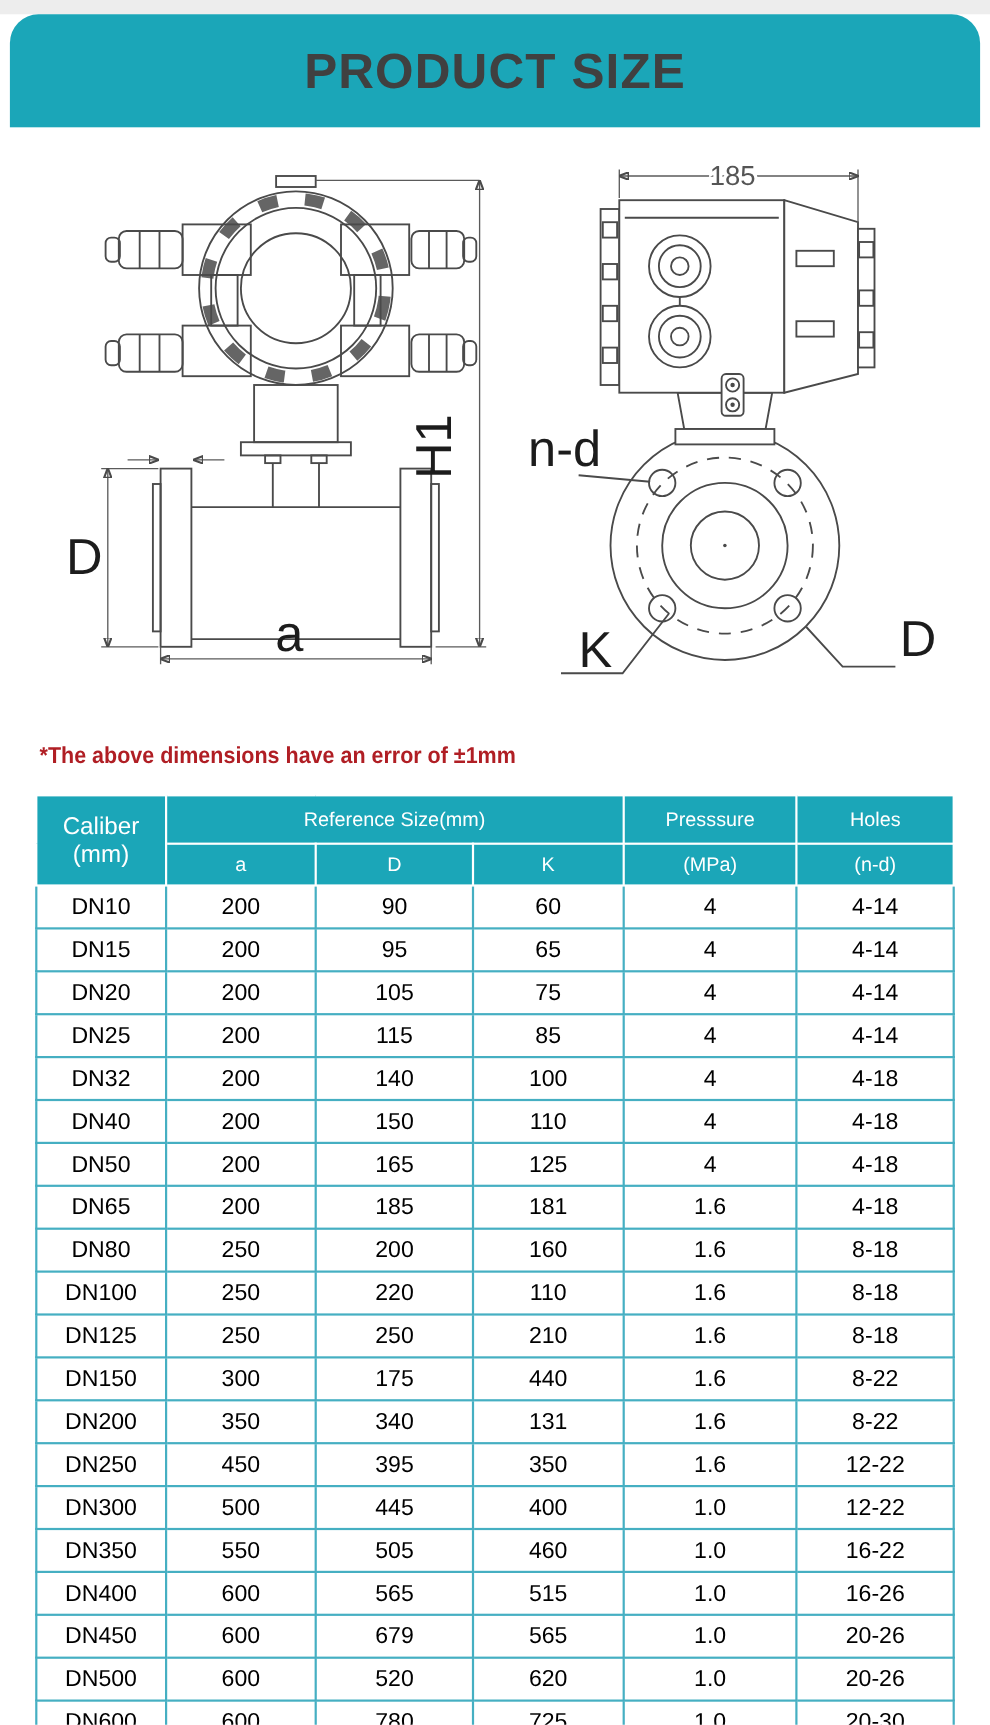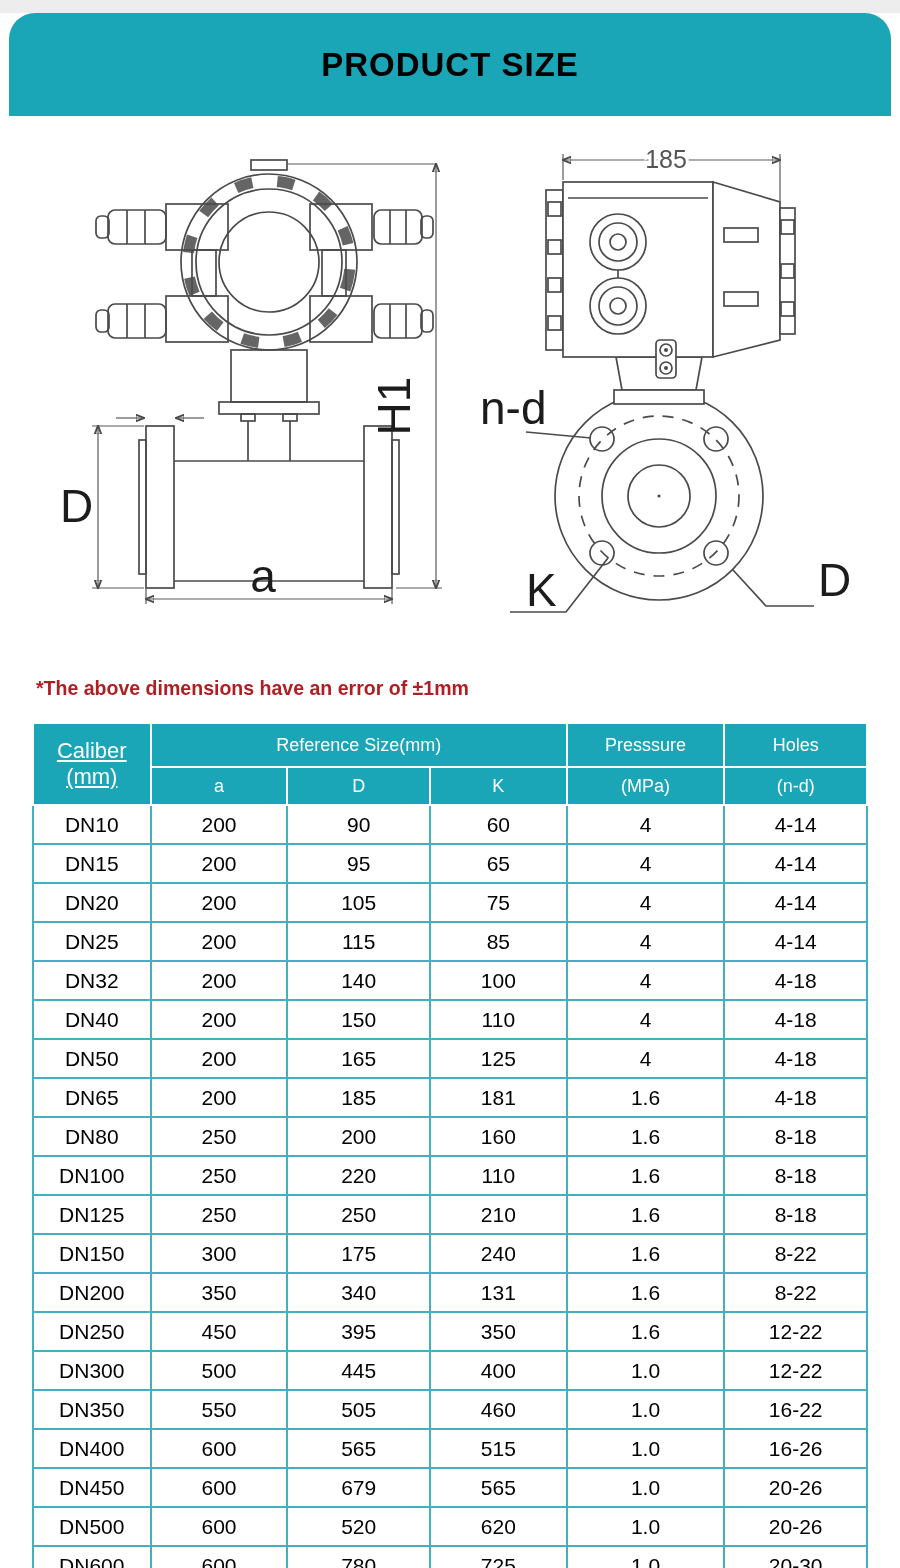--- a/index.html
+++ b/index.html
@@ -7,21 +7,21 @@
     width:900px;height:1568px;overflow:hidden;background:#ffffff;
     font-family:"Liberation Sans",sans-serif;position:relative;
   }
   .top-strip{height:13px;background:#ededed;}
   .banner{
     margin:0 9px;height:103px;background:#1BA6B8;
     border-radius:26px 26px 0 0;
     display:flex;align-items:center;justify-content:center;
   }
   .banner h1{
-    margin:0;color:#000000;font-size:33px;font-weight:bold;letter-spacing:1px;
+    margin:0;color:#404040;font-size:45px;font-weight:bold;letter-spacing:1px;
   }
   .drawings{position:relative;height:544px;background:#fff;}
   .draw-left{position:absolute;left:58px;top:38px;}
   .draw-right{position:absolute;left:468px;top:28px;}
   .draw line,.draw rect,.draw circle,.draw polygon,.draw polyline,.draw path{
     stroke:#4a4a4a;stroke-width:1.7;fill:none;
   }
   .draw .dim{stroke:#5a5a5a;stroke-width:1.2;}
   .draw .seg-ring{stroke-width:11;stroke-dasharray:17 25;opacity:.85;}
   .draw .dashed{stroke-dasharray:11 9;}
@@ -39,21 +39,21 @@
   table.size{
     border-collapse:collapse;width:836px;margin:22px auto 0;
     text-align:center;table-layout:fixed;
   }
   table.size th{
     background:#1BA6B8;color:#ffffff;font-weight:normal;
     border:2px solid #ffffff;font-size:18px;
   }
   table.size thead tr:first-child th{height:40px;}
   table.size thead tr:nth-child(2) th{height:34px;}
-  table.size th.cal{font-size:22px;line-height:1.2;text-decoration:underline;}
+  table.size th.cal{font-size:22px;line-height:1.2;}
   table.size td{
     border:2px solid #45AFC2;font-size:21px;color:#000;height:35px;
     background:#fff;
   }
 </style>
 </head>
 <body>
 
 <div class="top-strip"></div>
 
@@ -324,21 +324,21 @@
         <td>250</td>
         <td>250</td>
         <td>210</td>
         <td>1.6</td>
         <td>8-18</td>
       </tr>
       <tr>
         <td>DN150</td>
         <td>300</td>
         <td>175</td>
-        <td>240</td>
+        <td>440</td>
         <td>1.6</td>
         <td>8-22</td>
       </tr>
       <tr>
         <td>DN200</td>
         <td>350</td>
         <td>340</td>
         <td>131</td>
         <td>1.6</td>
         <td>8-22</td>

